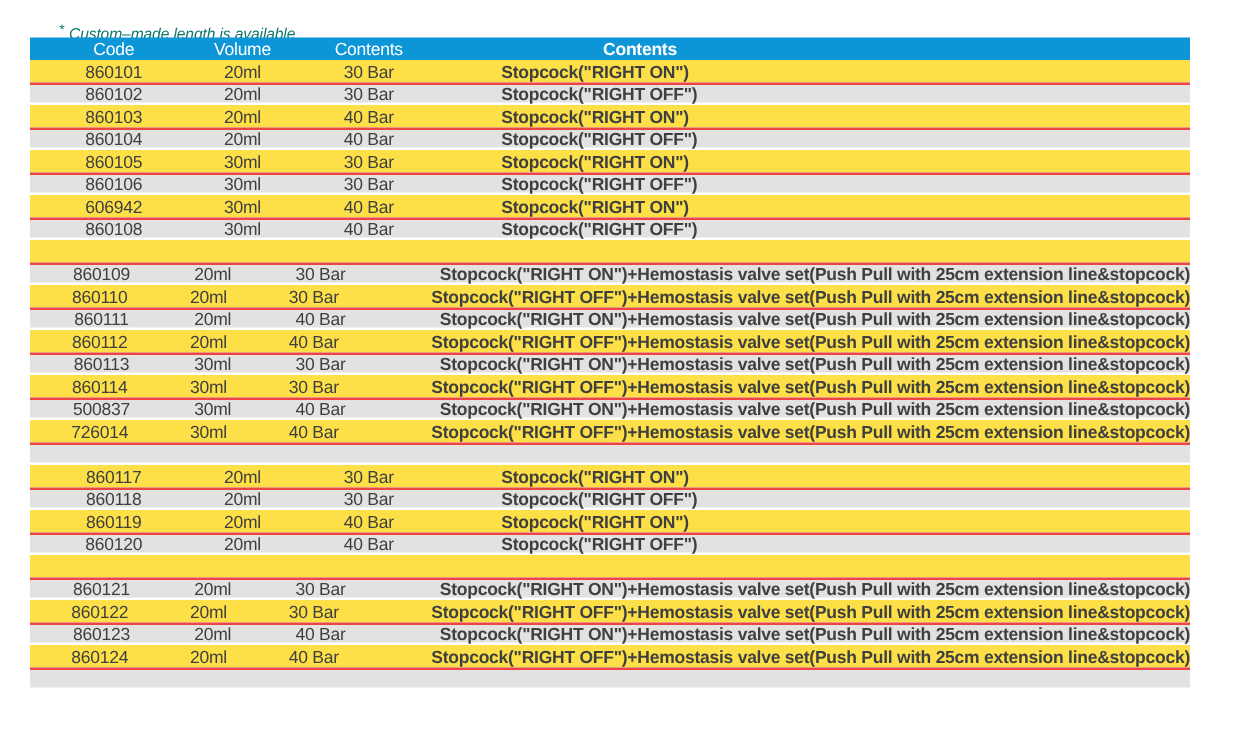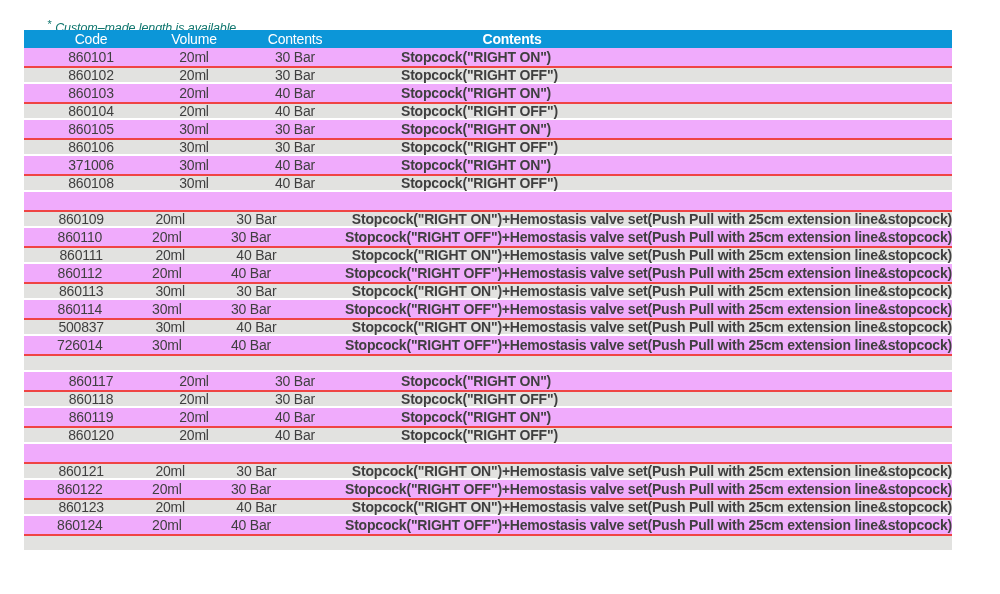--- a/index.html
+++ b/index.html
@@ -39,21 +39,21 @@
     top: 30px;
     left: 24px;
     width: 928px;
     font-size: 14px;
     letter-spacing: -0.2px;
   }
   .row {
     display: flex;
     align-items: center;
     height: 18px;
-    background: #f0abfc;
+    background: #fde047;
   }
   .row.shaded {
     background: var(--shaded-bg);
     border-top: 2px solid #ef4444;
     border-bottom: 2px solid #ffffff;
   }
   .thead {
     display: flex;
     align-items: center;
     height: 18px;
@@ -121,21 +121,21 @@
     <div class="cell pressure">30 Bar</div>
     <div class="cell contents">Stopcock("RIGHT ON")</div>
   </div>
         <div class="row shaded">
     <div class="cell code">860106</div>
     <div class="cell volume">30ml</div>
     <div class="cell pressure">30 Bar</div>
     <div class="cell contents">Stopcock("RIGHT OFF")</div>
   </div>
         <div class="row">
-    <div class="cell code">371006</div>
+    <div class="cell code">606942</div>
     <div class="cell volume">30ml</div>
     <div class="cell pressure">40 Bar</div>
     <div class="cell contents">Stopcock("RIGHT ON")</div>
   </div>
         <div class="row shaded">
     <div class="cell code">860108</div>
     <div class="cell volume">30ml</div>
     <div class="cell pressure">40 Bar</div>
     <div class="cell contents">Stopcock("RIGHT OFF")</div>
   </div>

